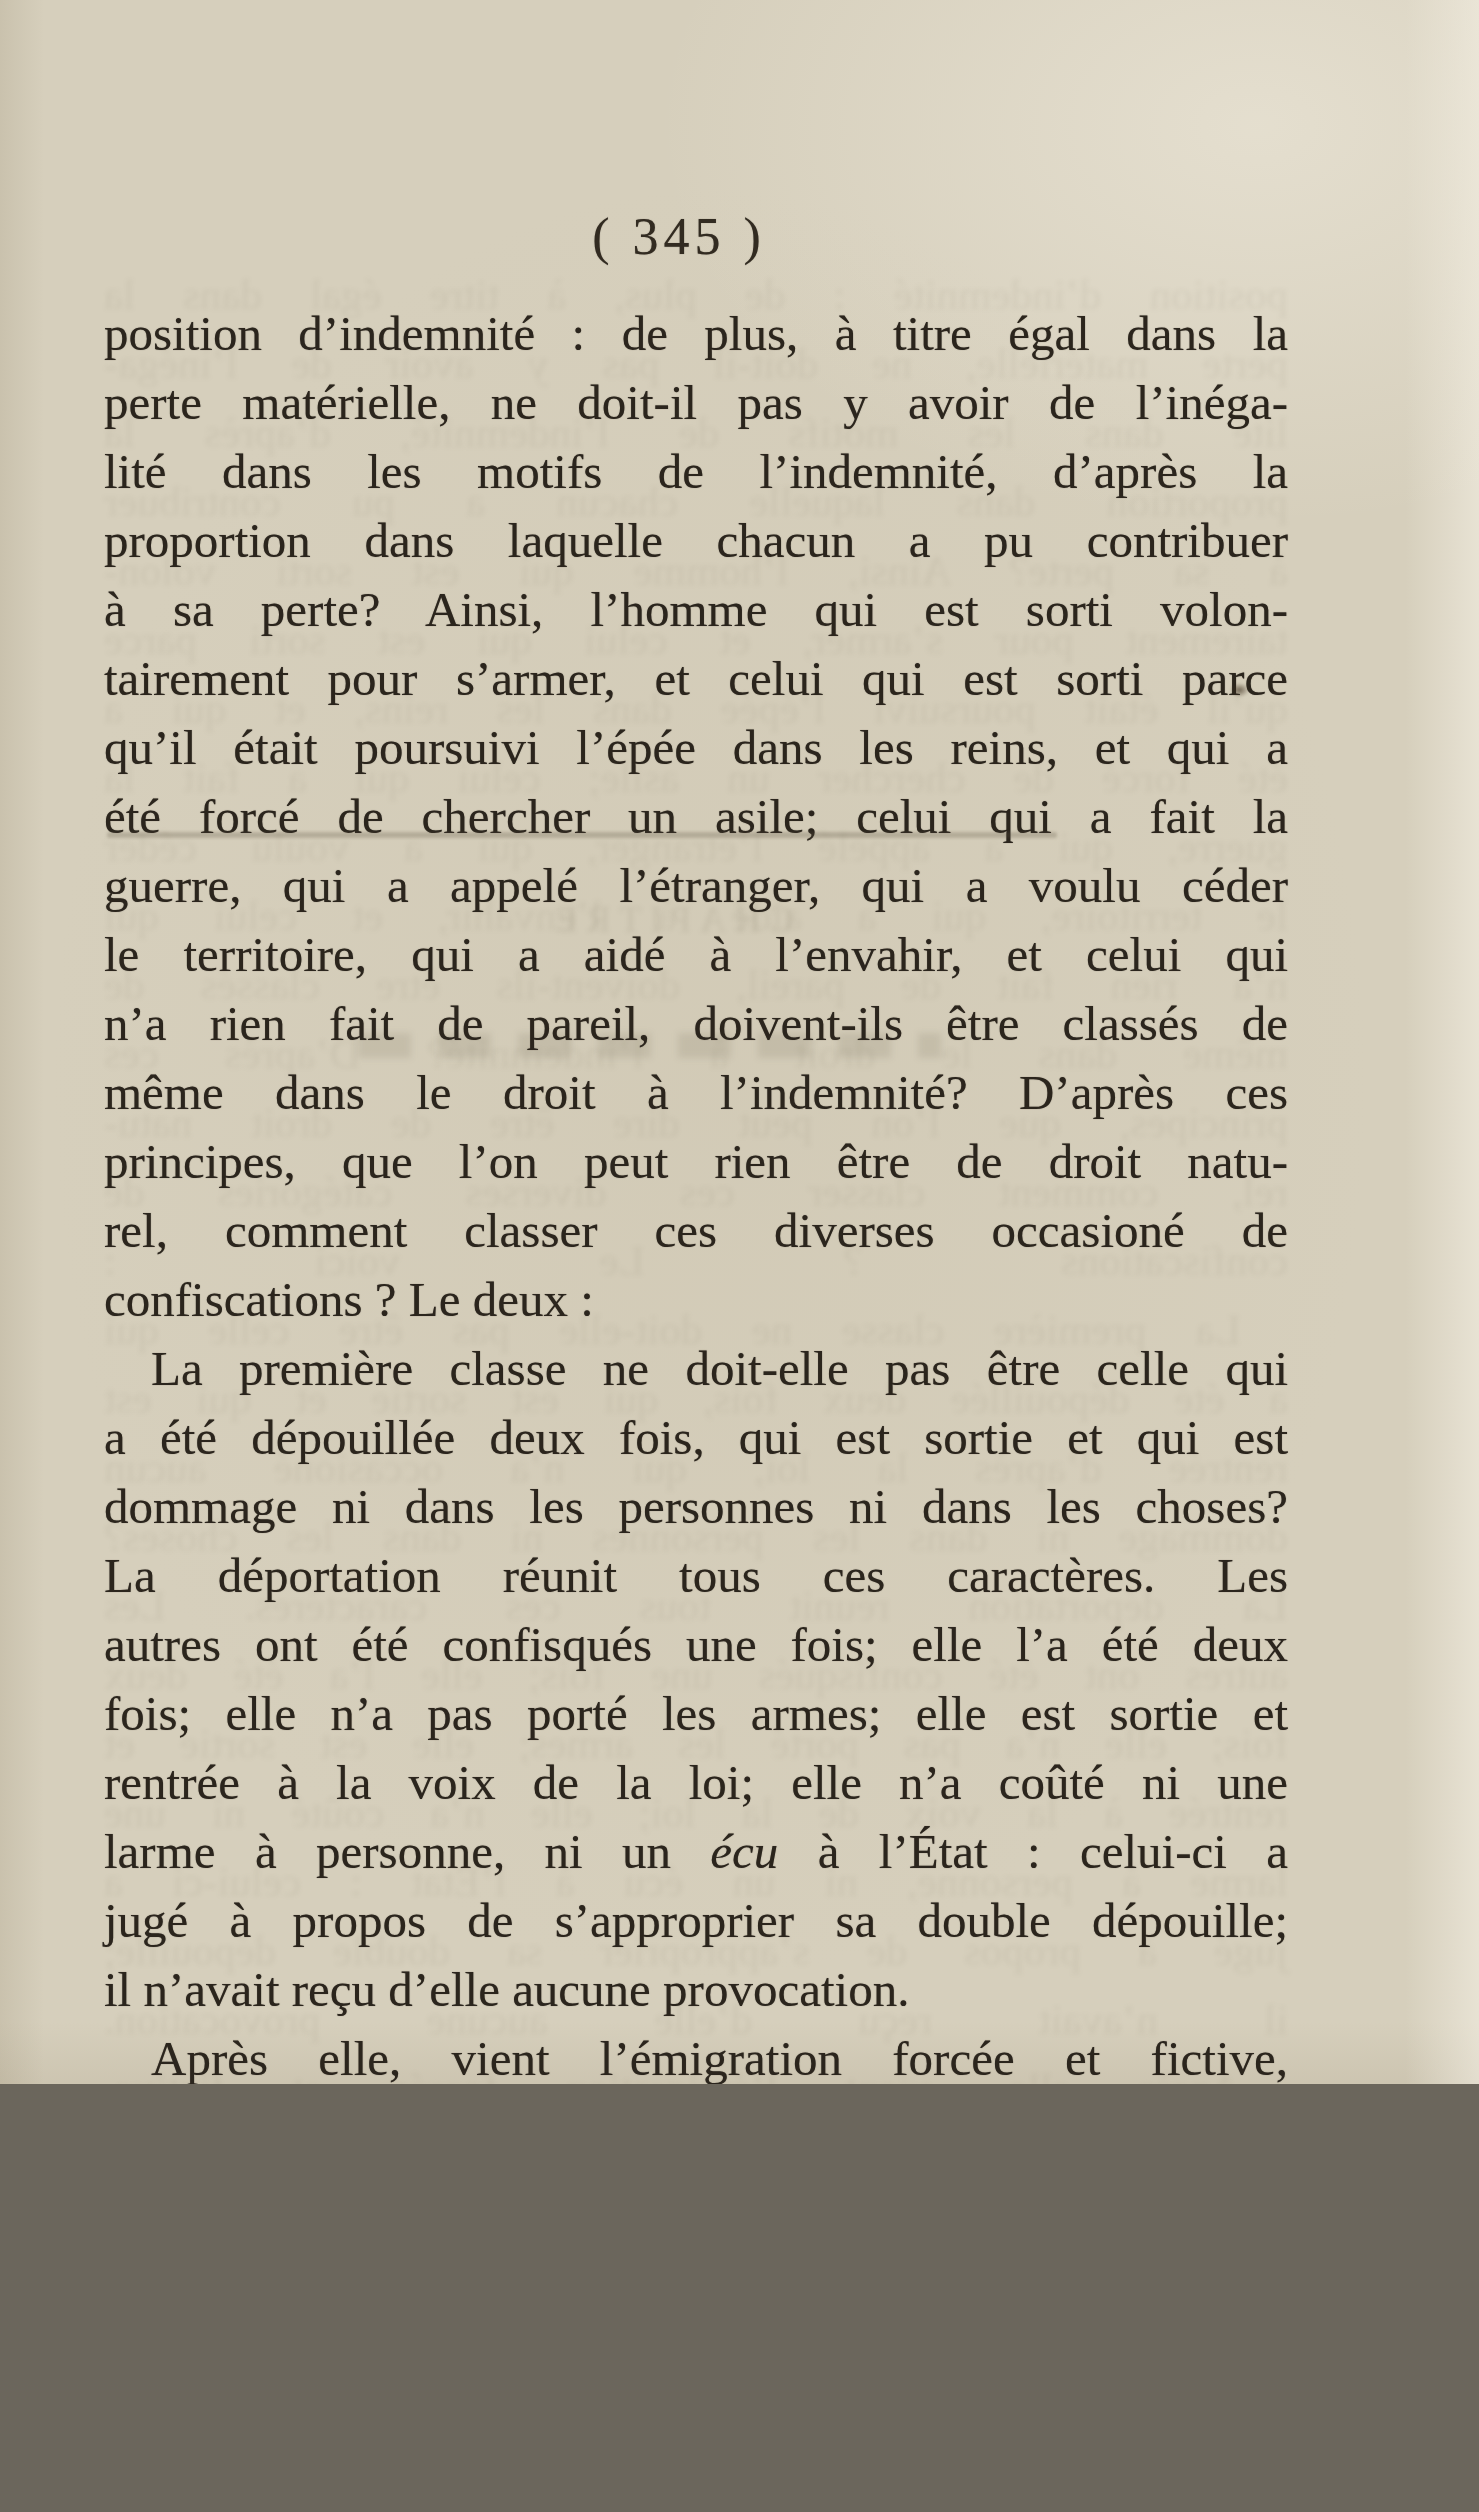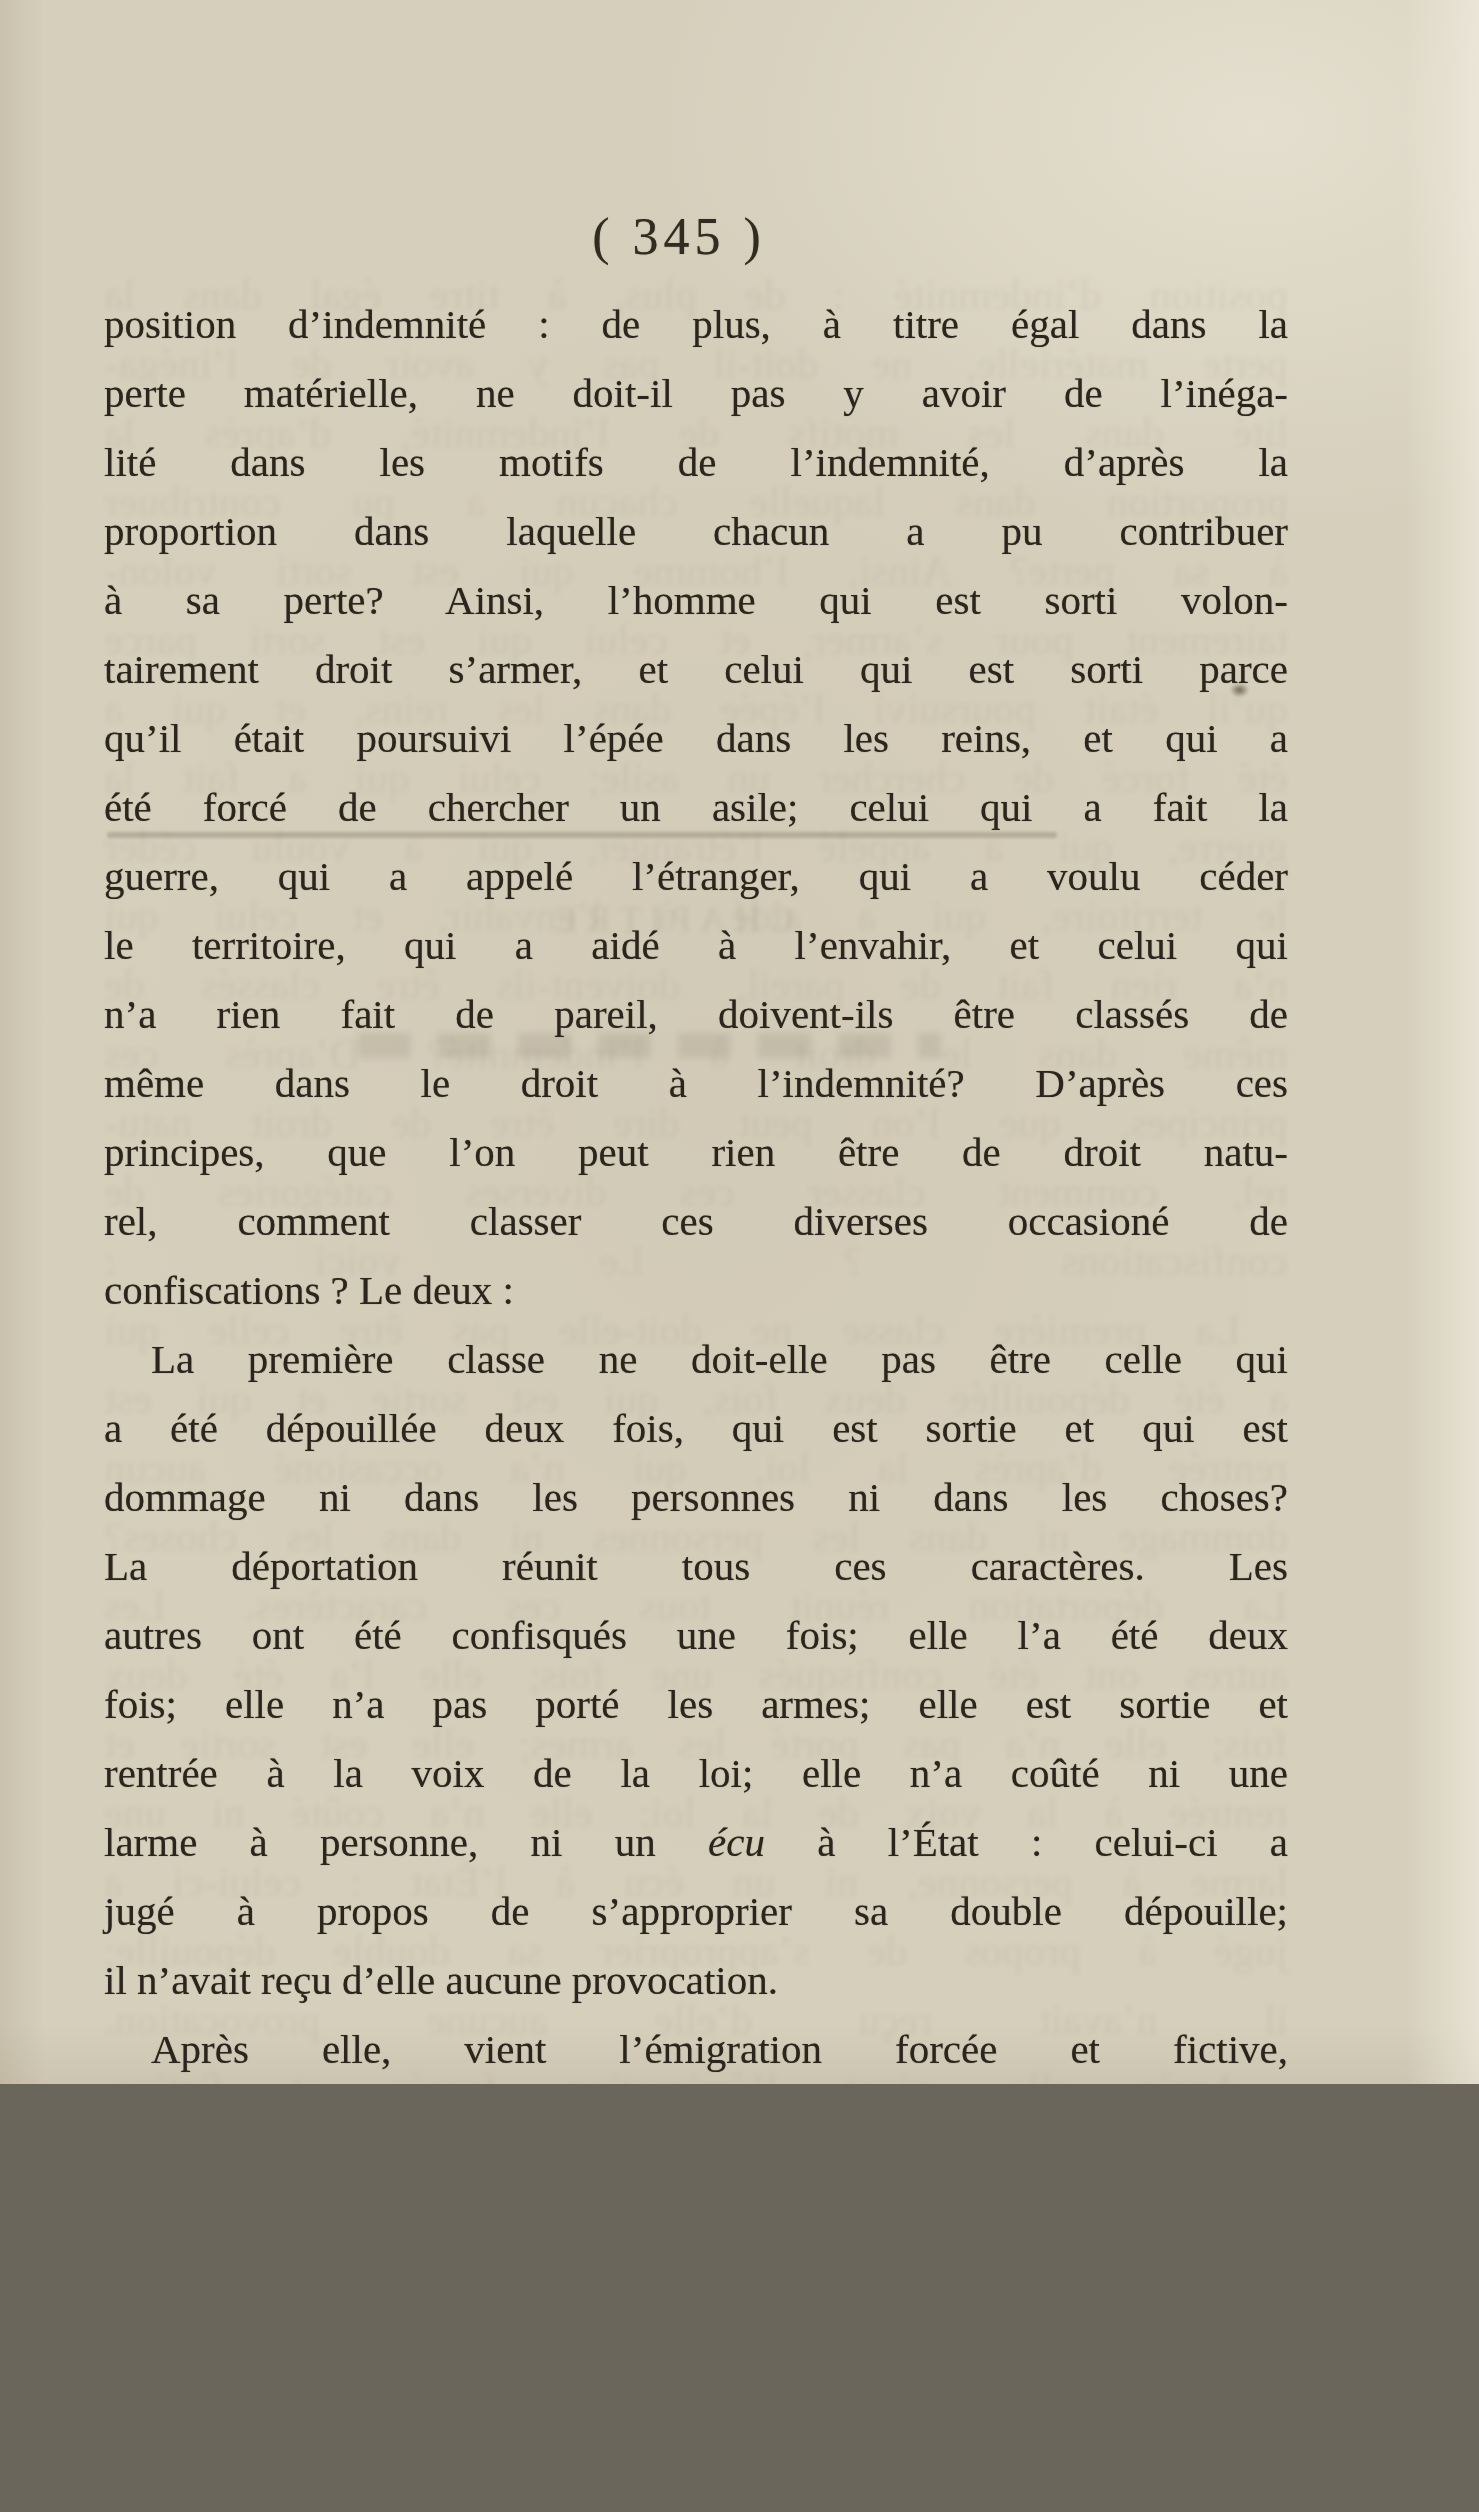--- a/index.html
+++ b/index.html
@@ -73,23 +73,23 @@
     text-align: center;
     font-size: 52px;
     letter-spacing: 5px;
     color: #322b21;
     text-shadow: 0 0 1px rgba(50,43,33,.5);
   }
 
   .text-block {
     position: absolute;
     left: 104px;
-    top: 290px;
+    top: 299px;
     width: 1184px;
-    font-size: 41px;
+    font-size: 49px;
     line-height: 69px;
     text-shadow: 0 0 1px rgba(43,37,29,.5);
   }
   .text-block .line { text-align: justify; text-align-last: justify; }
   .text-block .line.indent { padding-left: 47px; }
   .text-block .line.para-end { text-align-last: left; }
   .it { font-style: italic; }
 
   .ink-streak {
     position: absolute;
@@ -152,21 +152,21 @@
   <div class="ghost-bar" aria-hidden="true"></div>
 
   <div class="page-number">( 345 )</div>
 
   <div class="text-block">
       <div class="line">position d’indemnité : de plus, à titre égal dans la</div>
       <div class="line">perte matérielle, ne doit-il pas y avoir de l’inéga-</div>
       <div class="line">lité dans les motifs de l’indemnité, d’après la</div>
       <div class="line">proportion dans laquelle chacun a pu contribuer</div>
       <div class="line">à sa perte? Ainsi, l’homme qui est sorti volon-</div>
-      <div class="line">tairement droit s’armer, et celui qui est sorti parce</div>
+      <div class="line">tairement pour s’armer, et celui qui est sorti parce</div>
       <div class="line">qu’il était poursuivi l’épée dans les reins, et qui a</div>
       <div class="line">été forcé de chercher un asile; celui qui a fait la</div>
       <div class="line">guerre, qui a appelé l’étranger, qui a voulu céder</div>
       <div class="line">le territoire, qui a aidé à l’envahir, et celui qui</div>
       <div class="line">n’a rien fait de pareil, doivent-ils être classés de</div>
       <div class="line">même dans le droit à l’indemnité? D’après ces</div>
       <div class="line">principes, que l’on peut rien être de droit natu-</div>
       <div class="line">rel, comment classer ces diverses occasioné de</div>
       <div class="line para-end">confiscations ? Le deux :</div>
       <div class="line indent">La première classe ne doit-elle pas être celle qui</div>

